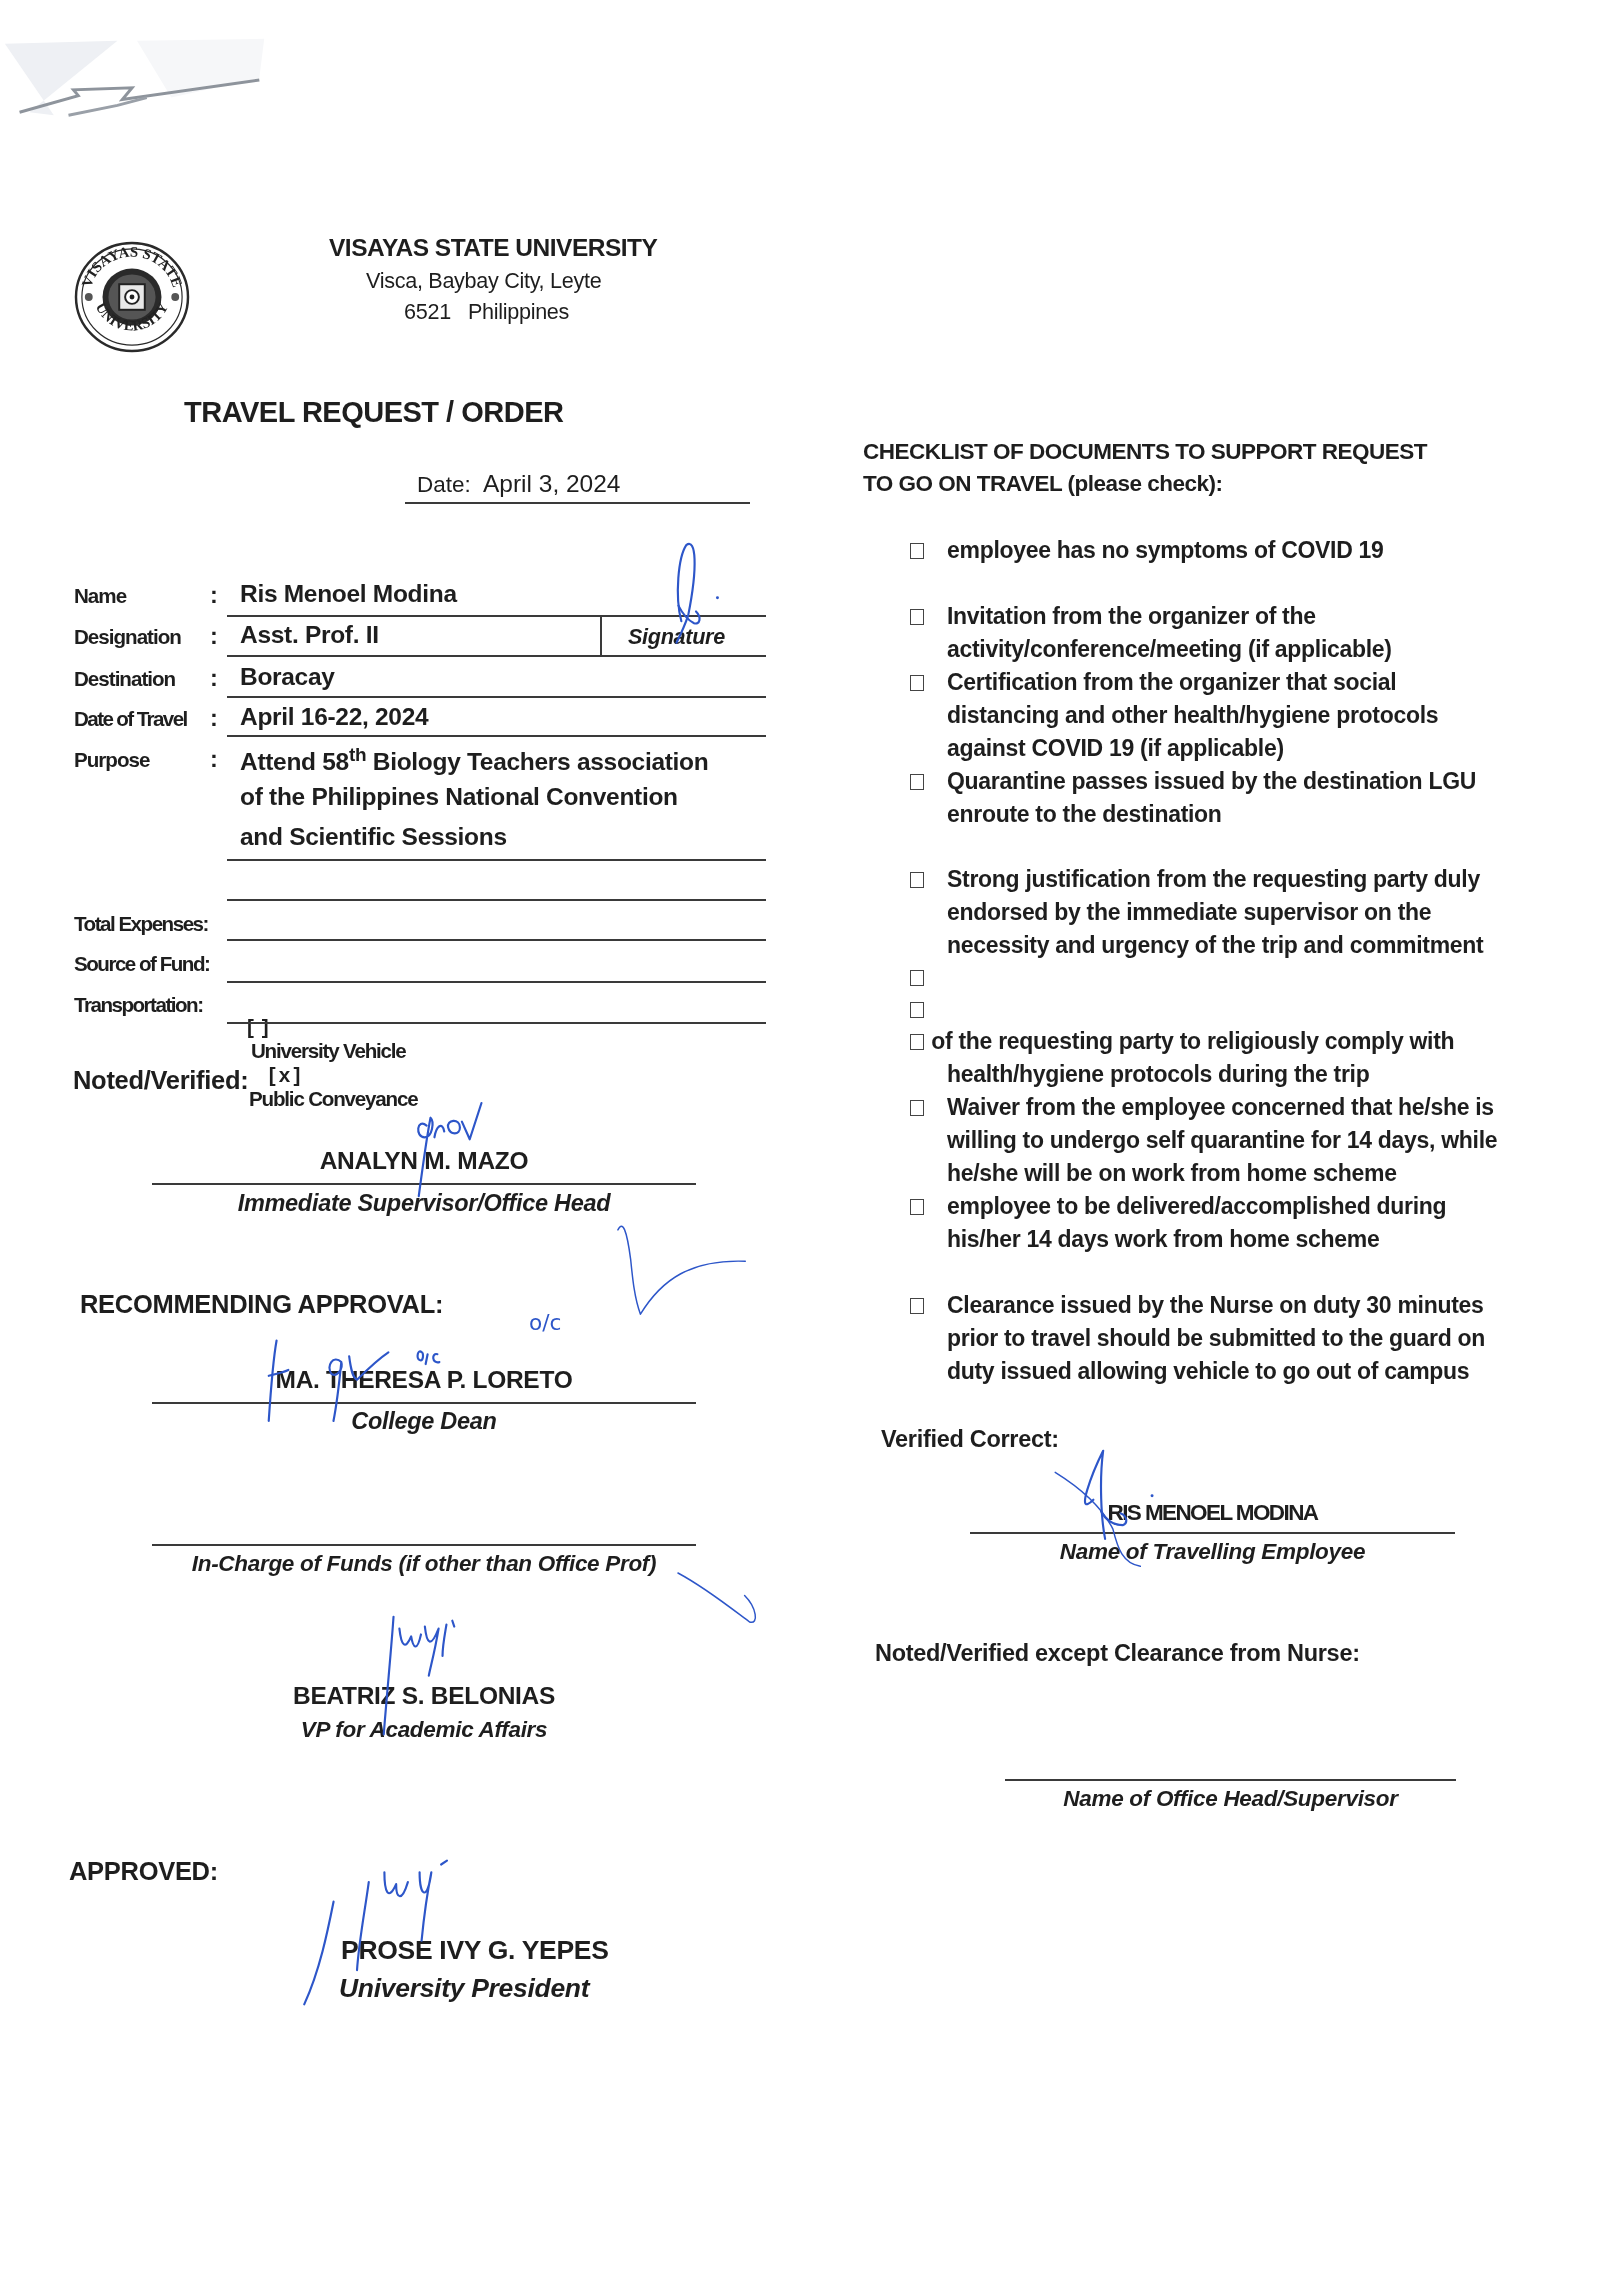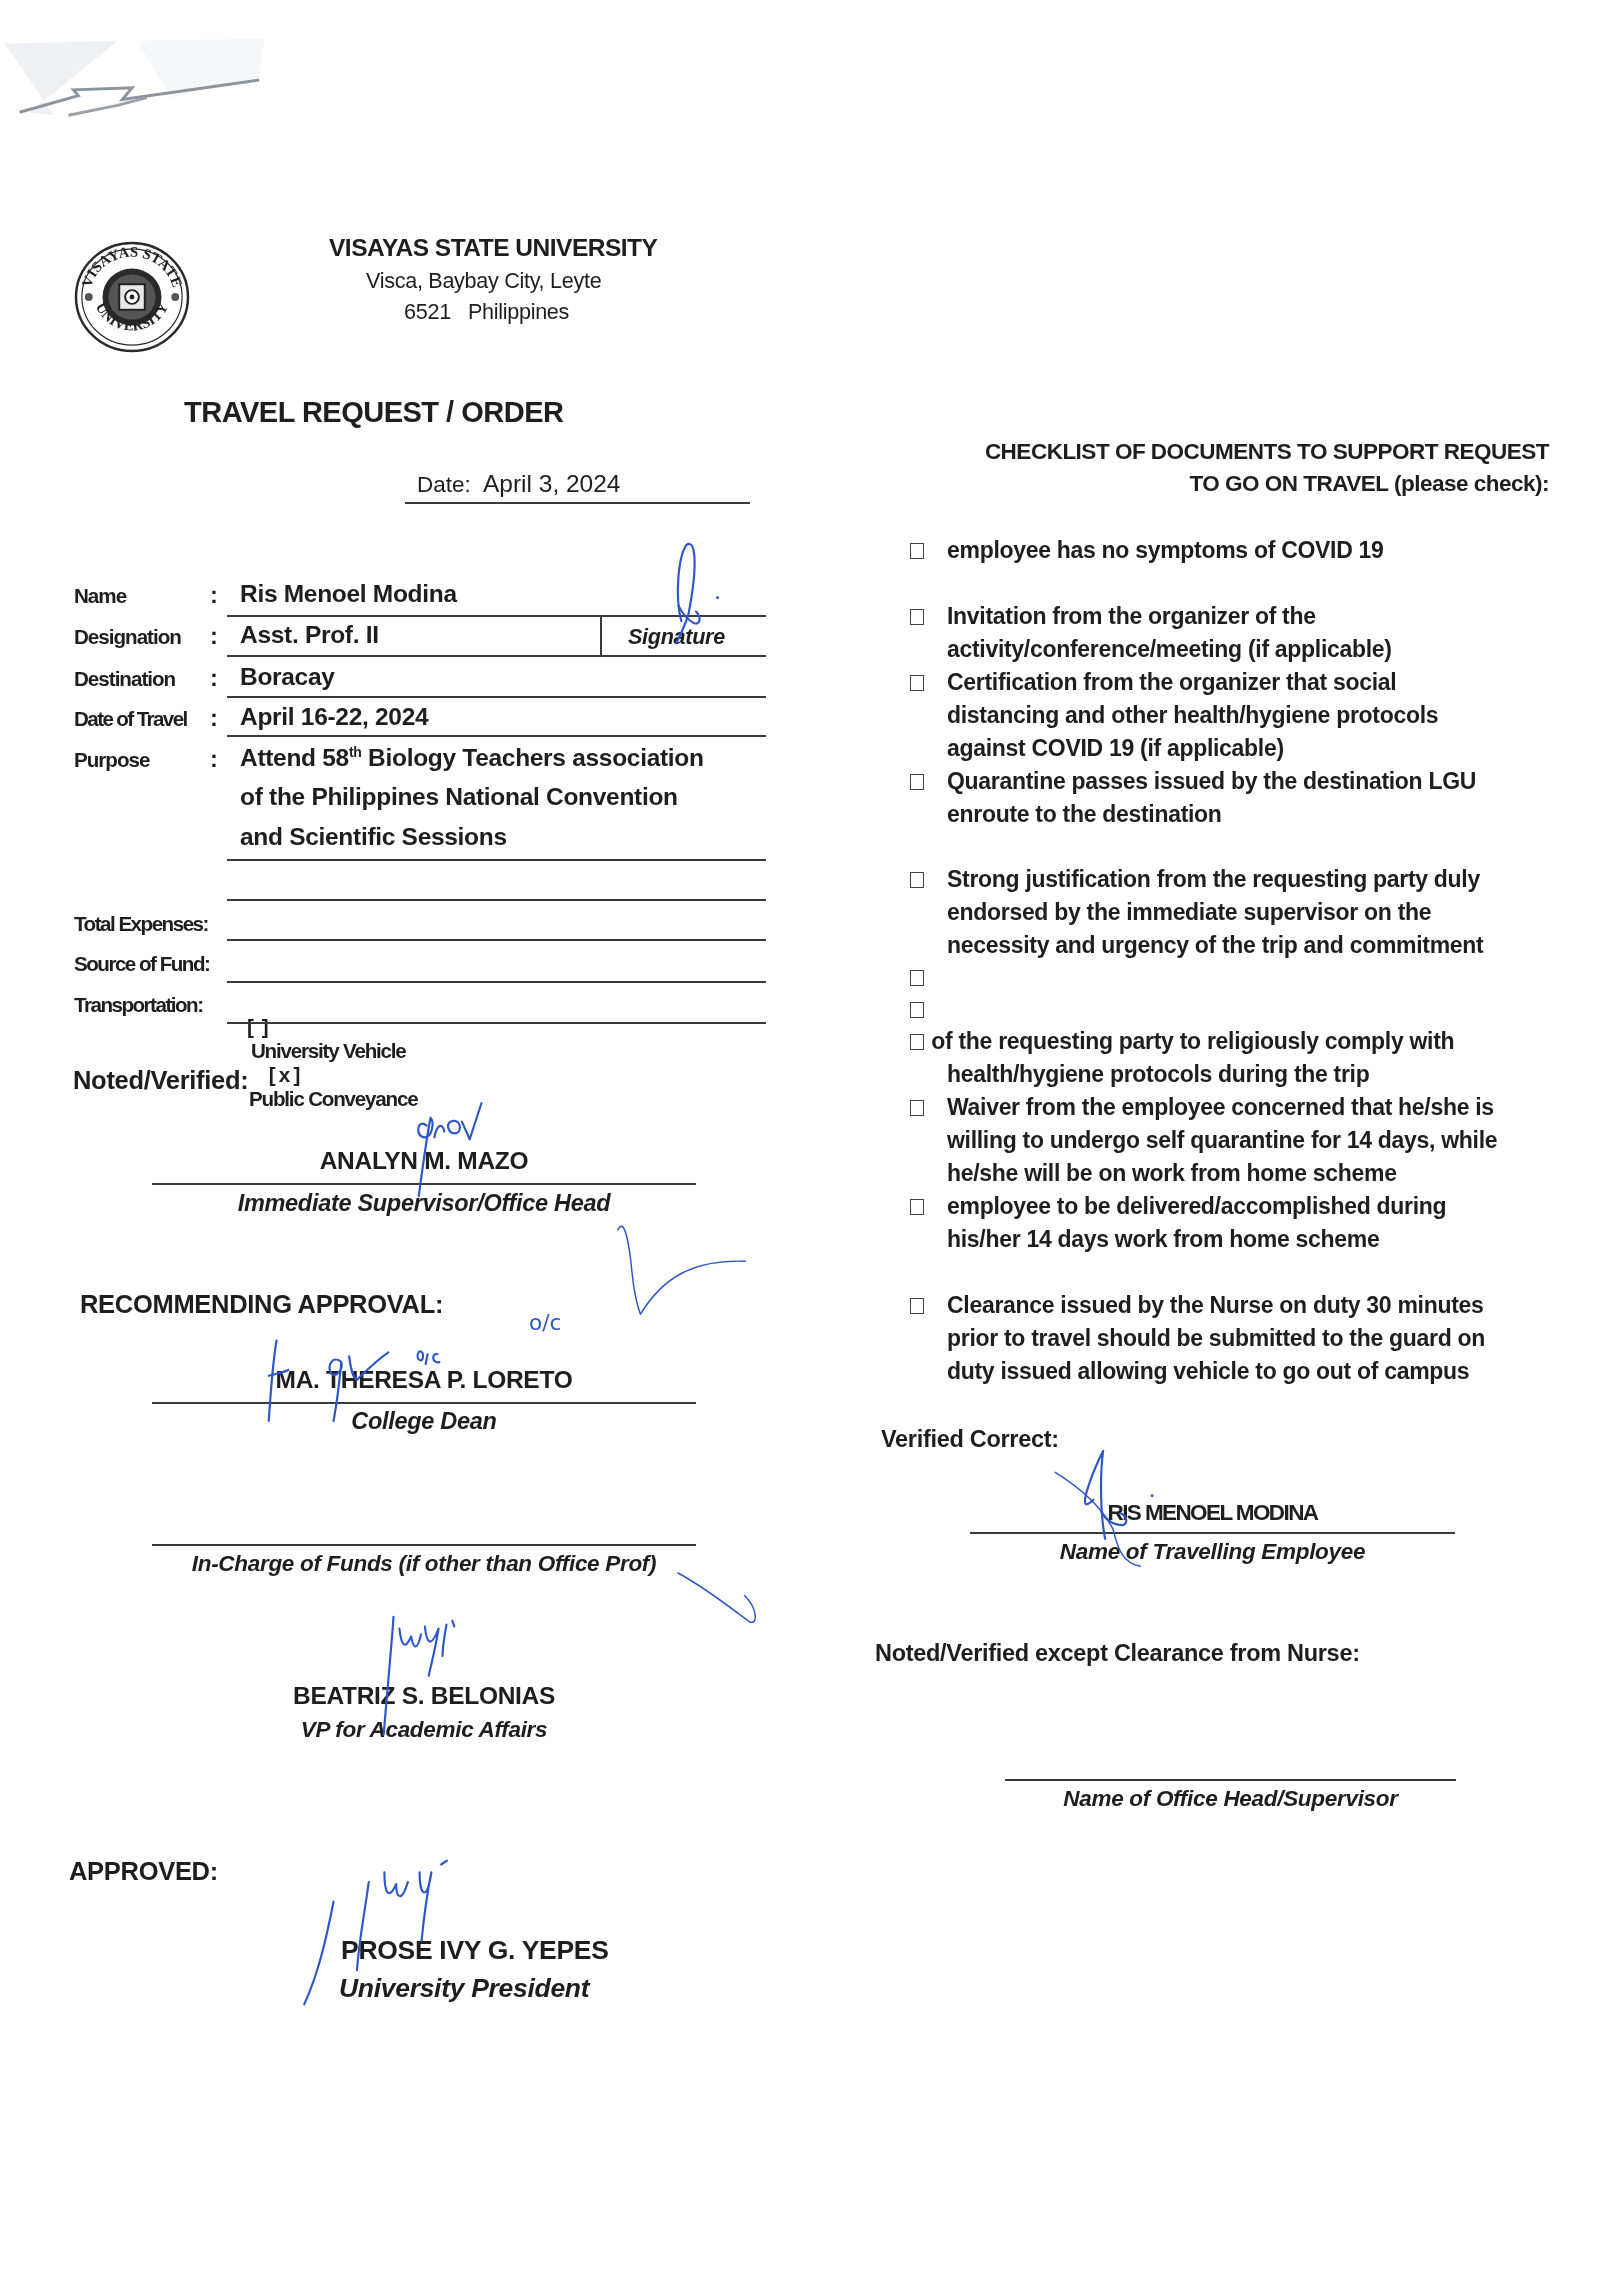--- a/index.html
+++ b/index.html
@@ -77,21 +77,21 @@
 <div class="hr" style="left:227px;top:696px;width:539px;"></div>
 
 <div class="lbl" style="left:74px;top:707px;letter-spacing:-1.6px;">Date of Travel</div>
 <div class="colon" style="left:210px;top:705px;">:</div>
 <div class="val" style="left:240px;top:703px;">April 16-22, 2024</div>
 <div class="hr" style="left:227px;top:735px;width:539px;"></div>
 
 <div class="lbl" style="left:74px;top:748px;">Purpose</div>
 <div class="colon" style="left:210px;top:746px;">:</div>
 <div class="val" style="left:240px;top:744px;">
-  <span>Attend 58</span><sup style="font-size:14px;">th</sup><span> Biology Teachers association</span>
+  <span>Attend 58</span><sup style="font-size:19px;">th</sup><span> Biology Teachers association</span>
 </div>
 <div class="val" style="left:240px;top:783px;">of the Philippines National Convention</div>
 <div class="val" style="left:240px;top:823px;">and Scientific Sessions</div>
 <div class="hr" style="left:227px;top:859px;width:539px;"></div>
 <div class="hr" style="left:227px;top:899px;width:539px;"></div>
 
 <div class="lbl" style="left:74px;top:912px;letter-spacing:-1.5px;">Total Expenses:</div>
 <div class="val" style="left:240px;top:908px;"></div>
 <div class="hr" style="left:227px;top:939px;width:539px;"></div>
 
@@ -162,21 +162,21 @@
 <div class="abs b" style="left:341px;top:1935px;font-size:26.5px;letter-spacing:-0.3px;">PROSE IVY G. YEPES</div>
 <div class="abs b i" style="left:339px;top:1973px;font-size:26.5px;letter-spacing:-0.3px;">University President</div>
 <svg class="ink" style="left:294px;top:1843px;" width="216" height="176" viewBox="0 0 220 180">
   <path d="M40 60 C34 90 26 130 10 165"></path>
   <path d="M76 40 C72 70 66 100 64 130"></path>
   <path d="M92 30 C92 50 96 60 104 42 C104 58 110 60 116 40"></path>
   <path d="M128 30 C128 55 136 60 140 30 C134 60 132 80 130 100"></path>
   <path d="M150 22 L156 18"></path>
 </svg>
 
-<div class="abs b" style="left:863px;width:686px;top:436px;text-align:right;font-size:22.5px;line-height:32px;letter-spacing:-0.5px;">
+<div class="abs b" style="left:863px;width:686px;top:436px;text-align:left;font-size:22.5px;line-height:32px;letter-spacing:-0.5px;">
   <div>CHECKLIST OF DOCUMENTS TO SUPPORT REQUEST</div>
   <div>TO GO ON TRAVEL (please check):</div>
 </div>
 <div id="checklist">
     <div class="chk-item" style="top: 534px;">
       <div class="chk-box"></div>
       <div class="chk-text">
         <div>employee has no symptoms of COVID 19</div>
       </div>
     </div>

